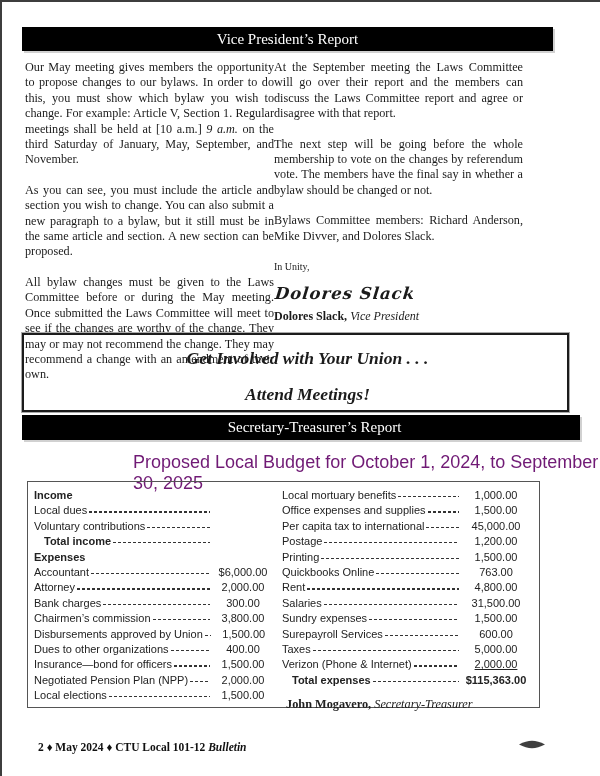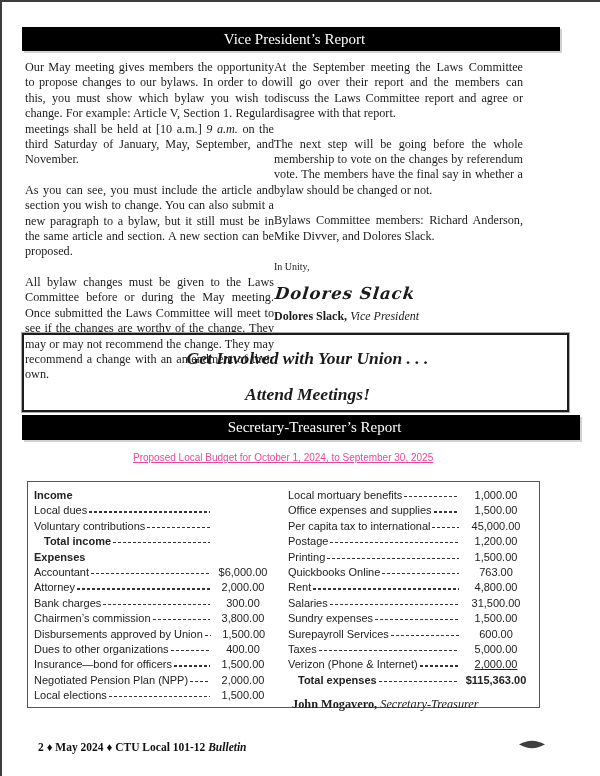--- a/index.html
+++ b/index.html
@@ -4,47 +4,47 @@
 <style>
   html,body{margin:0;padding:0;background:#e8e8e8;}
   .page{position:relative;width:600px;height:776px;background:#ffffff;overflow:hidden;
         font-family:"Liberation Serif",serif;color:#1b1b1b;}
   .edge-left{position:absolute;left:0;top:0;width:2px;height:776px;background:#3d3d3d;}
   .edge-top{position:absolute;left:0;top:0;width:600px;height:2px;background:#3d3d3d;}
 
   .black-bar{position:absolute;left:22px;width:531px;height:24px;background:#000;
              color:#fff;text-align:center;font-size:15px;line-height:24px;
              font-family:"Liberation Serif",serif;box-shadow:2px 2px 0 rgba(0,0,0,0.18);}
-  #vp-bar{top:27px;padding-left:7px;}
+  #vp-bar{top:27px;}
   #st-bar{top:415px;height:25px;line-height:25px;padding-left:27px;}
 
   #vp-cols{position:absolute;left:25px;top:60px;width:522px;display:flex;}
   .col{width:249px;}
   p.bodypara{margin:0 0 15px 0;text-align:justify;font-size:12.2px;line-height:15.4px;}
   .it{font-style:italic;}
   .bd{font-weight:bold;}
   .closing{margin:0 0 10px 0;font-size:10px;line-height:15.4px;}
   .sig-script{font-family:"DejaVu Serif",serif;font-style:italic;font-weight:bold;
               font-size:16.5px;letter-spacing:1px;transform:skewX(-6deg);
               transform-origin:left bottom;margin:2px 0 6px 0;}
   .sig-line{font-size:12px;line-height:15.4px;}
 
   #callout{position:absolute;left:22px;top:333px;width:519px;height:75px;
            border:2px solid #1c1c1c;box-shadow:0 0 0 1px #aaa;text-align:center;
            font-weight:bold;font-style:italic;font-size:17.5px;padding-left:24px;}
   #callout .c1{margin-top:13px;}
   #callout .c2{margin-top:15px;}
 
   #budget-title{position:absolute;left:133px;top:452px;
-                font-family:"Liberation Sans",sans-serif;font-size:10px;
-                text-decoration:underline;color:#ec4899;}
+                font-family:"Liberation Sans",sans-serif;font-size:18px;
+                color:#701a75;}
 
   #budget-table{position:absolute;left:27px;top:481px;width:513px;height:227px;
                 box-sizing:border-box;border:1px solid #555;padding:6px 8px 0 6px;
-                display:flex;gap:14px;font-family:"Liberation Sans",sans-serif;
+                display:flex;gap:8px;font-family:"Liberation Sans",sans-serif;
                 font-size:11px;color:#222;}
   .tcol-left{width:240px;flex:none;}
   .tcol-right{flex:1;}
   .trow{display:flex;line-height:15.4px;white-space:nowrap;}
   .tlabel{flex:none;}
   .ind{padding-left:10px;}
   .leader{flex:1;min-width:6px;margin:8px 2px 0 2px;height:1.2px;align-self:flex-start;
           background:repeating-linear-gradient(to right,#333 0 3px,transparent 3px 5px);}
   .spacer{flex:1;}
   .tvalue{flex:none;text-align:center;width:62px;}

